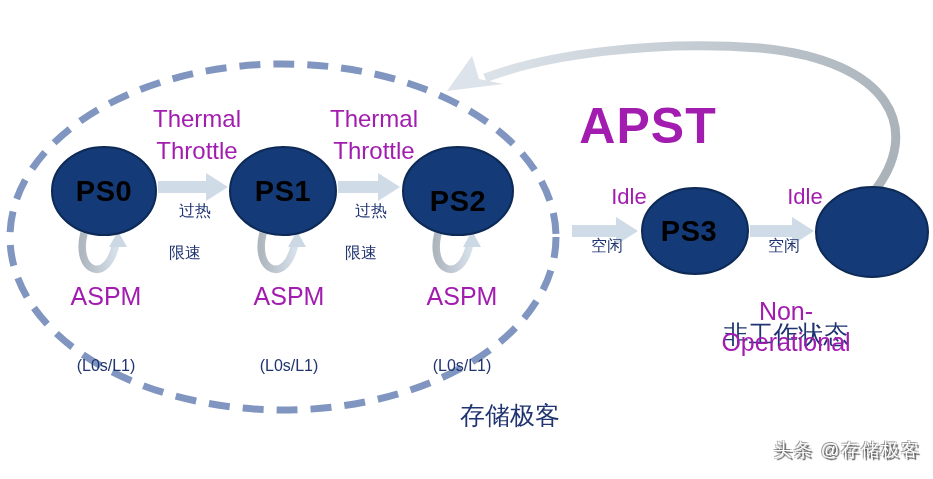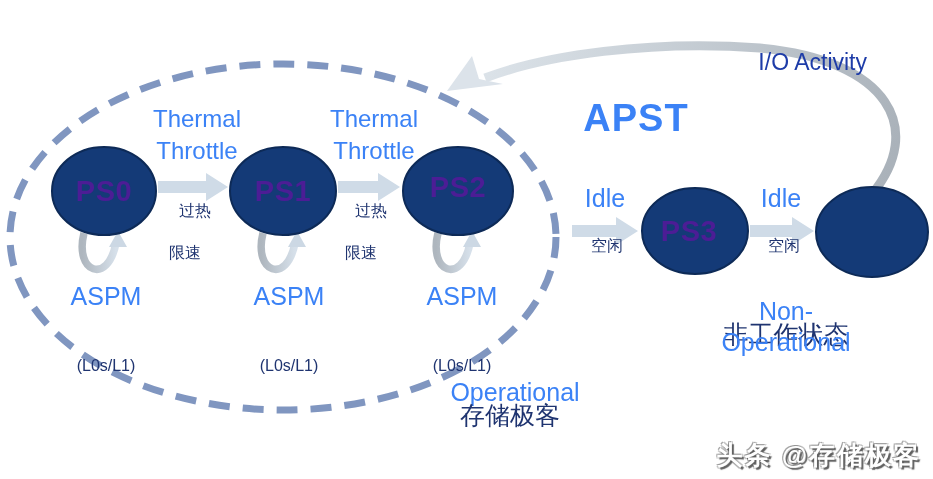--- a/index.html
+++ b/index.html
@@ -6,42 +6,42 @@
   .stage{
     position:relative;width:933px;height:479px;background:#ffffff;
     overflow:hidden;
     font-family:"Liberation Sans","DejaVu Sans",sans-serif;
   }
   .stage svg{position:absolute;left:0;top:0;}
   .t{
     position:absolute;transform:translateX(-50%);
     text-align:center;white-space:pre-line;line-height:1.25;
   }
-  .en{color:#3b82f6;}
+  .en{color:#a21caf;}
   .zh{color:#1f3470;}
   .thermal{font-size:24px;line-height:32px;}
   .zh24{font-size:16px;}
   .aspm{font-size:25px;}
   .aspm-sub{font-size:16px;margin-top:44px;}
-  .idle{font-size:25px;}
-  .apst{font-size:38px;font-weight:700;letter-spacing:1px;}
+  .idle{font-size:22px;margin-left:24px;}
+  .apst{font-size:50px;font-weight:700;letter-spacing:1px;margin-left:12px;}
   .grp{font-size:25px;}
   .state-label{
     position:absolute;transform:translate(-50%,-50%);
-    color:#4c1d95;font-size:29px;font-weight:600;letter-spacing:0.5px;
+    color:#000000;font-size:29px;font-weight:600;letter-spacing:0.5px;
   }
   .io-labels{
     position:absolute;right:66px;top:48px;text-align:right;
     font-size:23px;line-height:29px;
   }
   .io-line1{color:#1e3ca8;}
   .io-line2{color:#1f3470;}
   .watermark{
     position:absolute;right:12px;top:438px;
-    font-size:26px;font-weight:700;color:#ffffff;
+    font-size:18px;font-weight:400;color:#ffffff;
     text-shadow:2px 2px 1px #5f5f5f,-1px -1px 0 rgba(95,95,95,.55),1px -1px 0 rgba(95,95,95,.35),-1px 1px 0 rgba(95,95,95,.35);
     letter-spacing:2px;
   }
 </style>
 </head>
 <body>
 
 <div class="stage">
 
   <svg width="933" height="479" viewBox="0 0 933 479">
@@ -76,21 +76,21 @@
 
     <ellipse cx="104" cy="191" rx="52" ry="44" fill="#143a77" stroke="#0d2a57" stroke-width="2"></ellipse>
     <ellipse cx="283" cy="191" rx="53" ry="44" fill="#143a77" stroke="#0d2a57" stroke-width="2"></ellipse>
     <ellipse cx="458" cy="191" rx="55" ry="44" fill="#143a77" stroke="#0d2a57" stroke-width="2"></ellipse>
     <ellipse cx="695" cy="231" rx="53" ry="43" fill="#143a77" stroke="#0d2a57" stroke-width="2"></ellipse>
     <ellipse cx="872" cy="232" rx="56" ry="45" fill="#143a77" stroke="#0d2a57" stroke-width="2"></ellipse>
   </svg>
 
   <div class="state-label" style="left:104px;top:191px">PS0</div>
   <div class="state-label" style="left:283px;top:191px">PS1</div>
-  <div class="state-label" style="left:458px;top:187px">PS2</div>
+  <div class="state-label" style="left:458px;top:201px">PS2</div>
   <div class="state-label" style="left:689px;top:231px">PS3</div>
 
   <div class="t en thermal" style="left:197px;top:103px">Thermal
 Throttle</div>
   <div class="t en thermal" style="left:374px;top:103px">Thermal
 Throttle</div>
   <div class="t zh zh24" style="left:195px;top:201px">过热</div>
   <div class="t zh zh24" style="left:185px;top:243px">限速</div>
   <div class="t zh zh24" style="left:371px;top:201px">过热</div>
   <div class="t zh zh24" style="left:361px;top:243px">限速</div>
@@ -103,23 +103,21 @@
   <div class="t zh aspm-sub" style="left:462px;top:312px">(L0s/L1)</div>
 
   <div class="t en idle" style="left:605px;top:183px">Idle</div>
   <div class="t zh zh24" style="left:607px;top:236px">空闲</div>
   <div class="t en idle" style="left:781px;top:183px">Idle</div>
   <div class="t zh zh24" style="left:784px;top:236px">空闲</div>
 
   <div class="t en apst" style="left:636px;top:95px">APST</div>
 
   <div class="io-labels">
-    <div class="io-line1">I/O Activity</div>
   </div>
 
-  <div class="t en grp" style="left:515px;top:377px">Operational</div>
   <div class="t zh grp" style="left:510px;top:400px">存储极客</div>
   <div class="t zh grp" style="left:786px;top:319px">非工作状态</div>
   <div class="t en grp" style="left:786px;top:296px">Non-Operational</div>
 
   <div class="watermark">头条 @存储极客</div>
 
 </div>
 
 </body></html>

